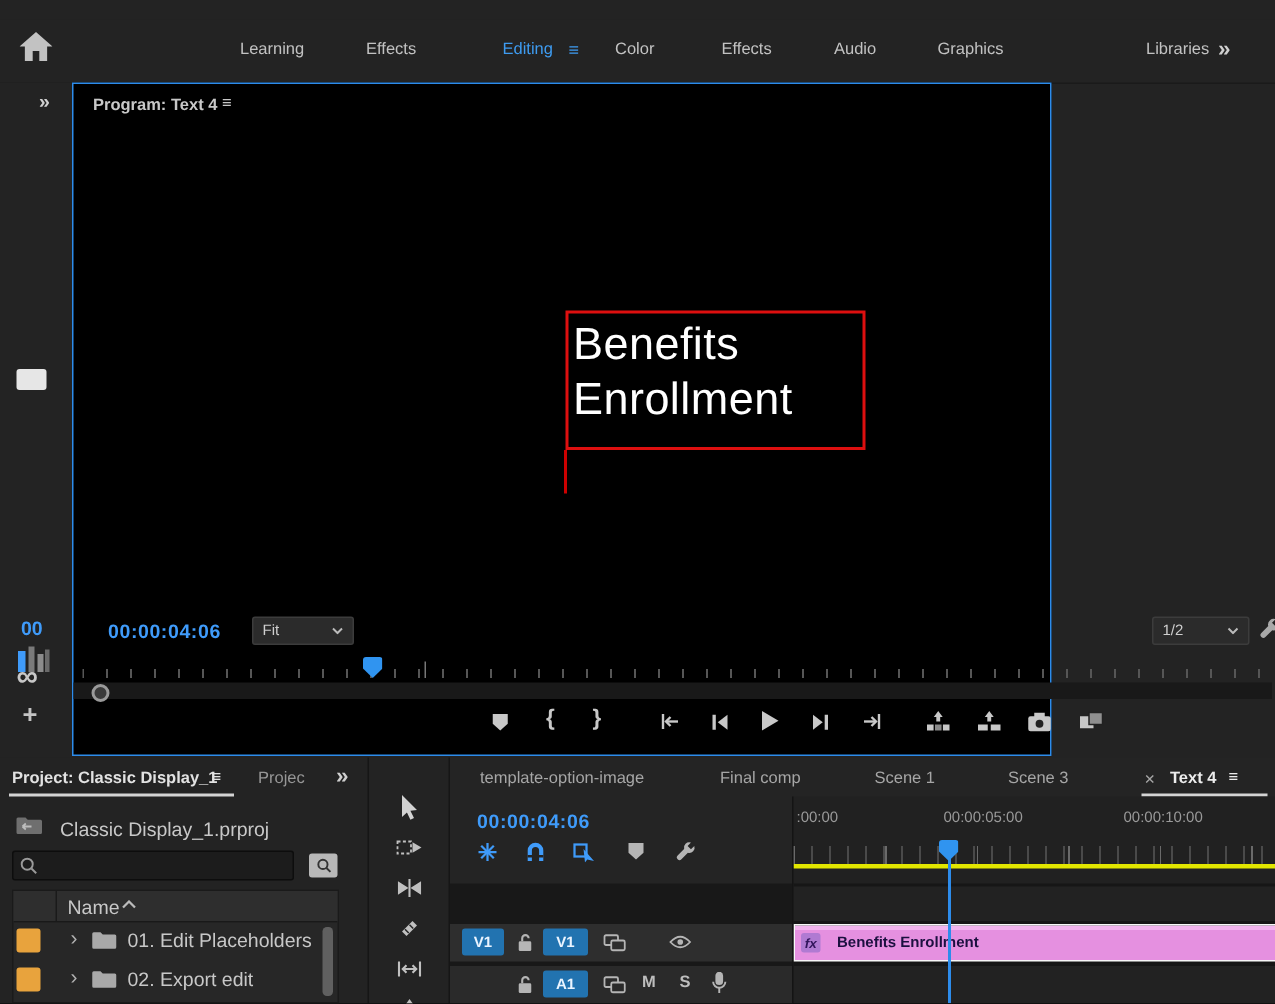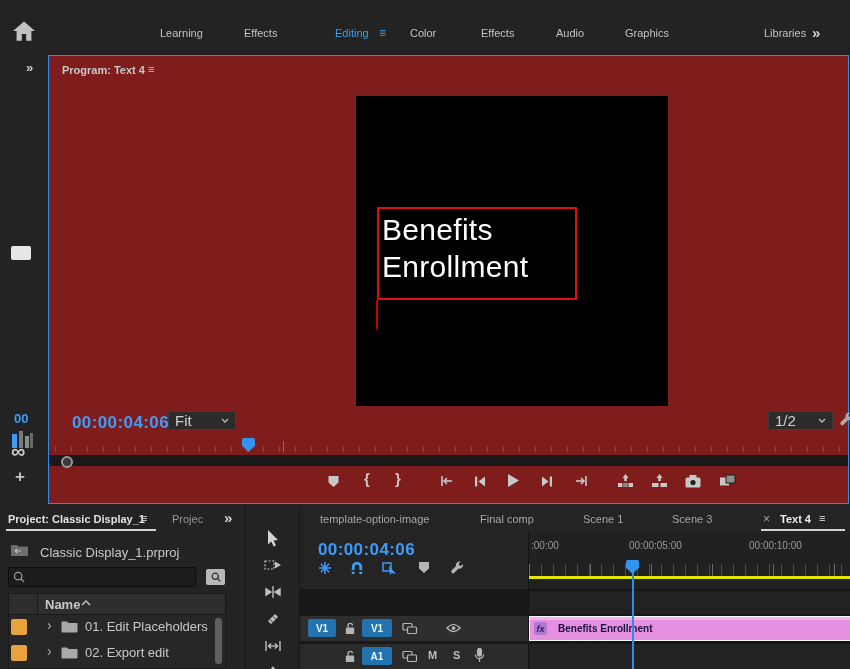--- a/index.html
+++ b/index.html
@@ -12,28 +12,28 @@
   .title-path{width:100%;text-align:center;top:1px;font-size:9px;color:#bdbdbd;white-space:nowrap;}
   
   .topbar{left:0;top:13px;width:850px;height:42px;background:#232323;border-bottom:1px solid #1a1a1a;}
   .ws-tab{top:14px;font-size:11px;color:#c2c2c2;cursor:default;white-space:nowrap;}
   .ws-tab.active{color:#3e9bf0;}
   .hamburger{font-size:12px;line-height:11px;}
   .chev2{font-size:15px;font-weight:bold;color:#d0d0d0;}
   
   .leftstrip{left:0;top:55px;width:48px;height:450px;background:#232323;}
   
-  .program{left:48px;top:55px;width:801px;height:449px;background:#7f1d1d;border:1px solid #2d8ceb;box-sizing:border-box;}
+  .program{left:48px;top:55px;width:653px;height:449px;background:#000000;border:1px solid #2d8ceb;box-sizing:border-box;}
   .panel-title{font-size:11px;font-weight:bold;color:#c8c8c8;white-space:nowrap;}
   .video{background:#000;}
   .txtbox{border:2px solid #dd0f0f;box-sizing:border-box;}
   .canvas-text{font-size:30px;line-height:37px;color:#fff;letter-spacing:.3px;white-space:nowrap;}
-  .timecode{font-size:17px;font-weight:bold;color:#3f9bfa;letter-spacing:.4px;white-space:nowrap;}
+  .timecode{font-size:13px;font-weight:bold;color:#3f9bfa;letter-spacing:.4px;white-space:nowrap;}
   .dropdown{height:19px;background:#2b2b2b;border:1px solid #3c3c3c;border-radius:2px;box-sizing:border-box;
-            display:flex;align-items:center;justify-content:space-between;padding:0 6px;font-size:15px;color:#cfcfcf;}
+            display:flex;align-items:center;justify-content:space-between;padding:0 6px;font-size:10px;color:#cfcfcf;}
   .ruler-ticks{background:
       repeating-linear-gradient(90deg,#565656 0 1px,transparent 1px 16px);}
   .tl-ticks{background:
       repeating-linear-gradient(90deg,#6a6a6a 0 1px,transparent 1px 61px),
       repeating-linear-gradient(90deg,#4a4a4a 0 1px,transparent 1px 12px);}
   .playhead-head{background:#3094f0;clip-path:polygon(0 0,100% 0,100% 55%,50% 100%,0 55%);border-radius:2px;}
   .tbtn{width:24px;height:22px;display:flex;align-items:center;justify-content:center;}
   
   .projpanel{left:0;top:505px;width:246px;height:164px;background:#232323;border-right:1px solid #161616;box-sizing:border-box;}
   .ptab-active{font-size:11px;font-weight:bold;color:#e2e2e2;white-space:nowrap;}
@@ -247,21 +247,21 @@
         <svg width="10" height="10" viewBox="0 0 14 14">
             <circle cx="6" cy="6" r="4.3" fill="none" stroke="#333" stroke-width="1.8"></circle>
             <line x1="9.3" y1="9.3" x2="13" y2="13" stroke="#333" stroke-width="1.8"></line>
           </svg>
       </span>
     </div>
 
     <div class="abs list" style="left:8px;top:88px;width:218px;height:76px;">
       <div class="abs listhead" style="left:0;top:0;width:100%;height:20px;">
         <div class="abs" style="left:28px;top:0;width:1px;height:20px;background:#1a1a1a;"></div>
-        <span class="abs lbl" style="left:36px;top:3px;font-weight:bold;">Name</span>
+        <span class="abs lbl" style="left:36px;top:3px;font-weight:normal;">Name</span>
         <span class="abs" style="left:72px;top:6px;">
           <svg width="10" height="6" viewBox="0 0 10 6">
               <polyline points="1,5 5,1 9,5" fill="none" stroke="#bbb" stroke-width="1.5"></polyline>
             </svg>
         </span>
       </div>
       <div class="abs" style="left:0;top:20px;width:100%;height:26px;">
         <div class="abs bin-chip" style="left:2px;top:5px;background:#e8a33d;"></div>
         <span class="abs" style="left:38px;top:3px;font-size:14px;color:#b0b0b0;">›</span>
         <span class="abs" style="left:52px;top:7px;">

